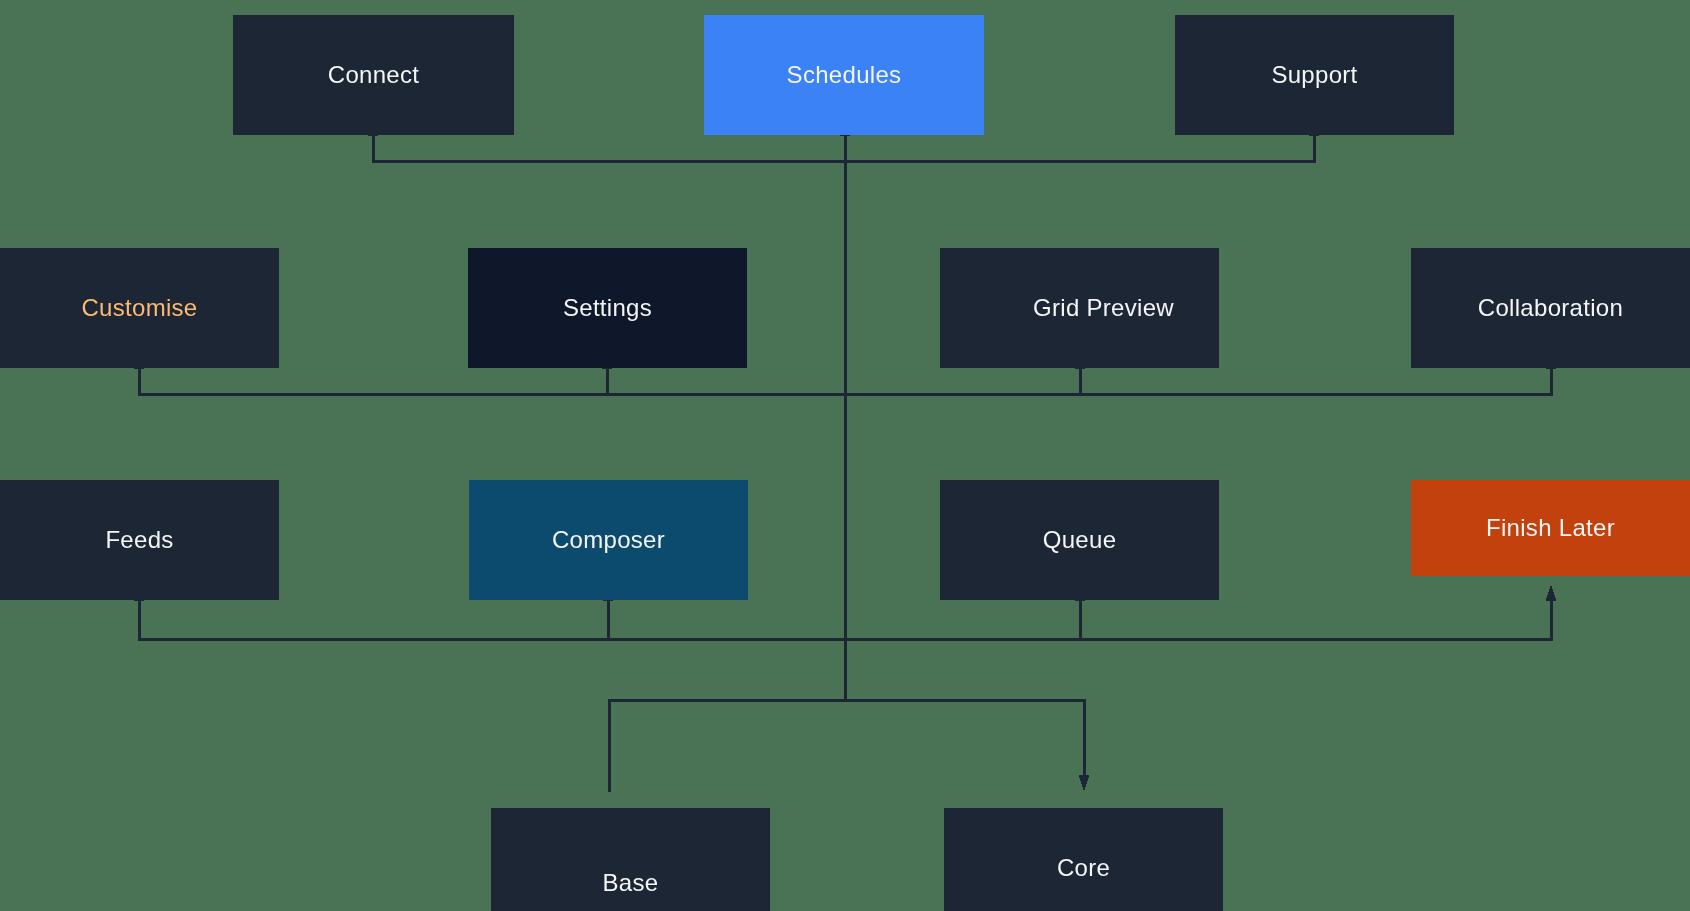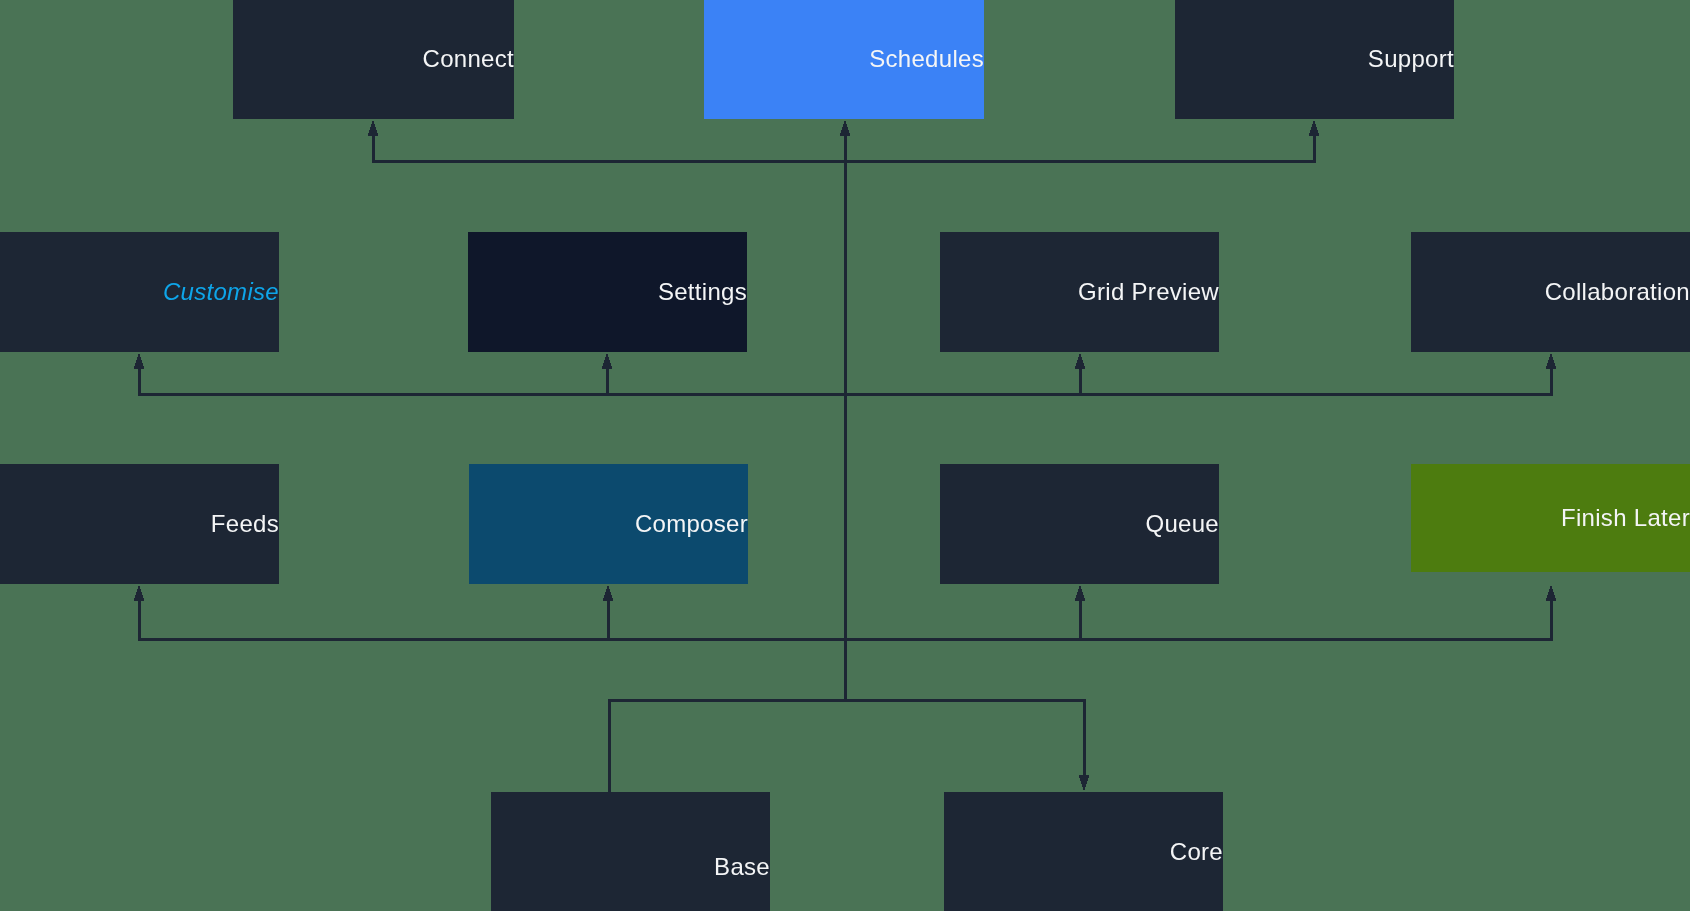--- a/index.html
+++ b/index.html
@@ -19,22 +19,23 @@
     position: absolute;
     left: 0;
     top: 0;
     z-index: 1;
   }
   .node {
     position: absolute;
     z-index: 2;
     display: flex;
     align-items: center;
-    justify-content: flex-end;
+    justify-content: center;
     box-sizing: border-box;
+    margin-top: 16px;
   }
   .node-label {
     font-size: 24px;
     font-weight: 400;
     letter-spacing: 0.3px;
     white-space: nowrap;
   }
 </style>
 </head>
 <body style="background: rgb(74, 115, 85);">
@@ -74,41 +75,41 @@
 <div class="node" style="left: 233px; top: -1px; width: 281px; height: 120px; background: rgb(29, 38, 52);">
       <span class="node-label" style="color: rgb(244, 245, 246);">Connect</span>
     </div>
     <div class="node" style="left: 704px; top: -1px; width: 280px; height: 120px; background: #3b82f6;">
       <span class="node-label" style="color: rgb(244, 245, 246);">Schedules</span>
     </div>
     <div class="node" style="left: 1175px; top: -1px; width: 279px; height: 120px; background: rgb(29, 38, 52);">
       <span class="node-label" style="color: rgb(244, 245, 246);">Support</span>
     </div>
     <div class="node" style="left: 0px; top: 232px; width: 279px; height: 120px; background: rgb(29, 38, 52);">
-      <span class="node-label" style="color: #0ea5e9; font-style: italic;">Customise</span>
+      <span class="node-label" style="color: #fdba74;">Customise</span>
     </div>
     <div class="node" style="left: 468px; top: 232px; width: 279px; height: 120px; background: #0f172a;">
       <span class="node-label" style="color: rgb(244, 245, 246);">Settings</span>
     </div>
     <div class="node" style="left: 940px; top: 232px; width: 279px; height: 120px; background: rgb(29, 38, 52); padding-left: 48px;">
       <span class="node-label" style="color: rgb(244, 245, 246);">Grid Preview</span>
     </div>
     <div class="node" style="left: 1411px; top: 232px; width: 279px; height: 120px; background: rgb(29, 38, 52);">
       <span class="node-label" style="color: rgb(244, 245, 246);">Collaboration</span>
     </div>
     <div class="node" style="left: 0px; top: 464px; width: 279px; height: 120px; background: rgb(29, 38, 52);">
       <span class="node-label" style="color: rgb(244, 245, 246);">Feeds</span>
     </div>
     <div class="node" style="left: 469px; top: 464px; width: 279px; height: 120px; background: #0c4a6e;">
       <span class="node-label" style="color: rgb(244, 245, 246);">Composer</span>
     </div>
     <div class="node" style="left: 940px; top: 464px; width: 279px; height: 120px; background: rgb(29, 38, 52);">
       <span class="node-label" style="color: rgb(244, 245, 246);">Queue</span>
     </div>
-    <div class="node" style="left: 1411px; top: 464px; width: 279px; height: 108px; background: #4d7c0f;">
+    <div class="node" style="left: 1411px; top: 464px; width: 279px; height: 96px; background: #c2410c;">
       <span class="node-label" style="color: rgb(244, 245, 246);">Finish Later</span>
     </div>
     <div class="node" style="left: 491px; top: 792px; width: 279px; height: 149px; background: rgb(29, 38, 52);">
       <span class="node-label" style="color: rgb(244, 245, 246);">Base</span>
     </div>
     <div class="node" style="left: 944px; top: 792px; width: 279px; height: 120px; background: rgb(29, 38, 52);">
       <span class="node-label" style="color: rgb(244, 245, 246);">Core</span>
     </div>
   </div>
 

